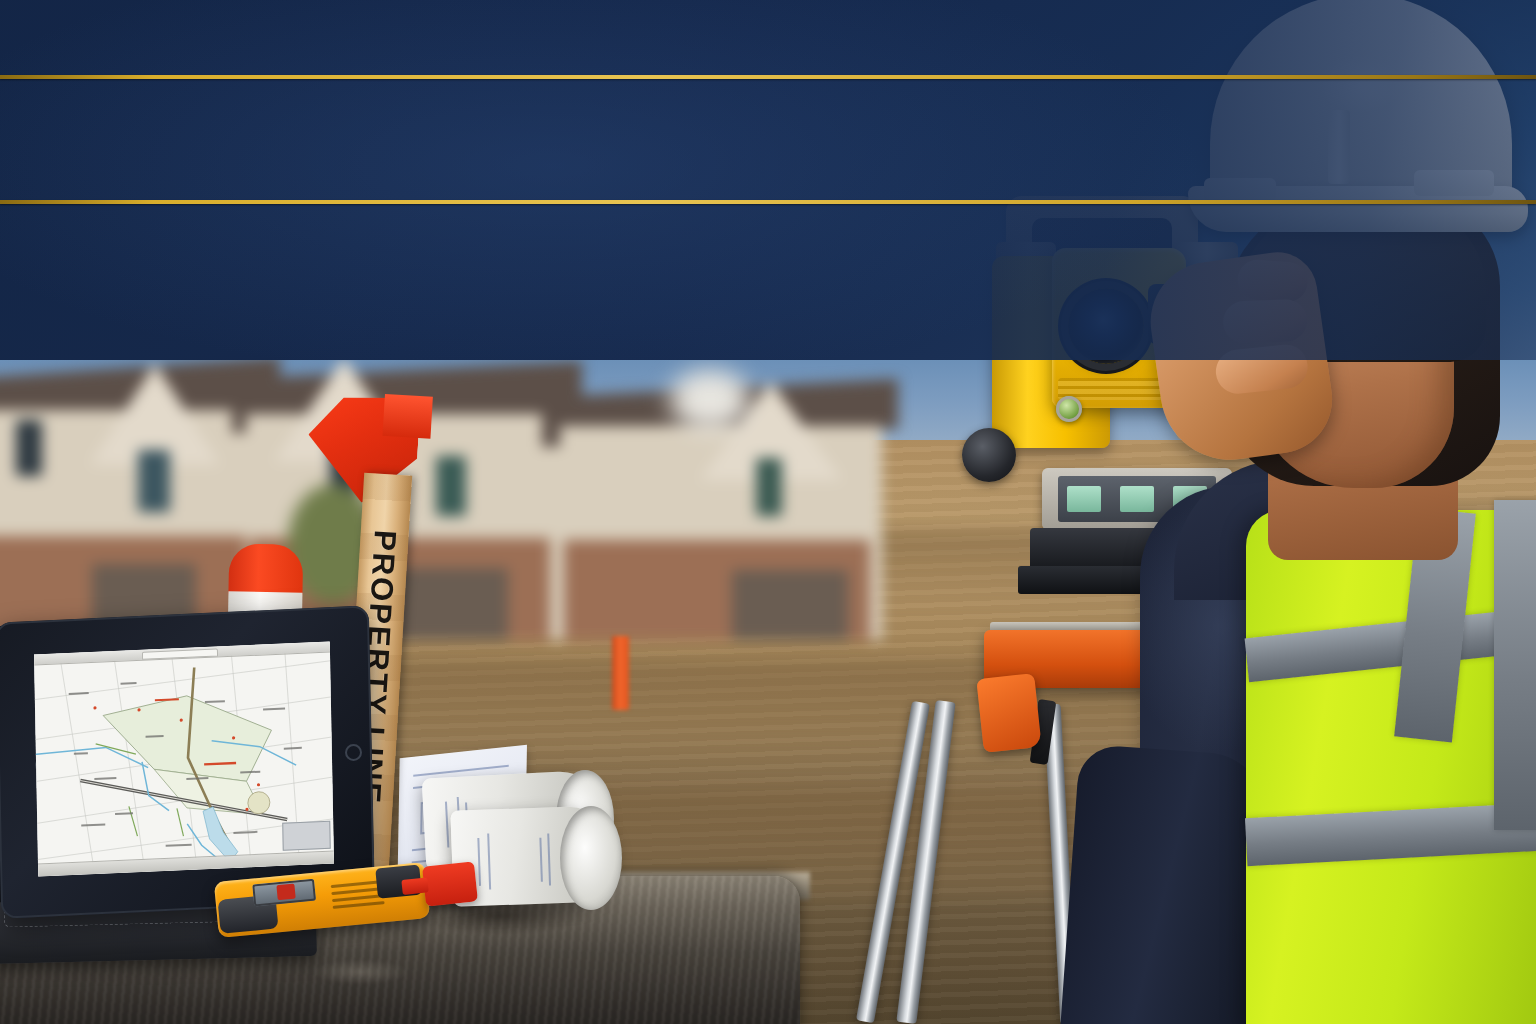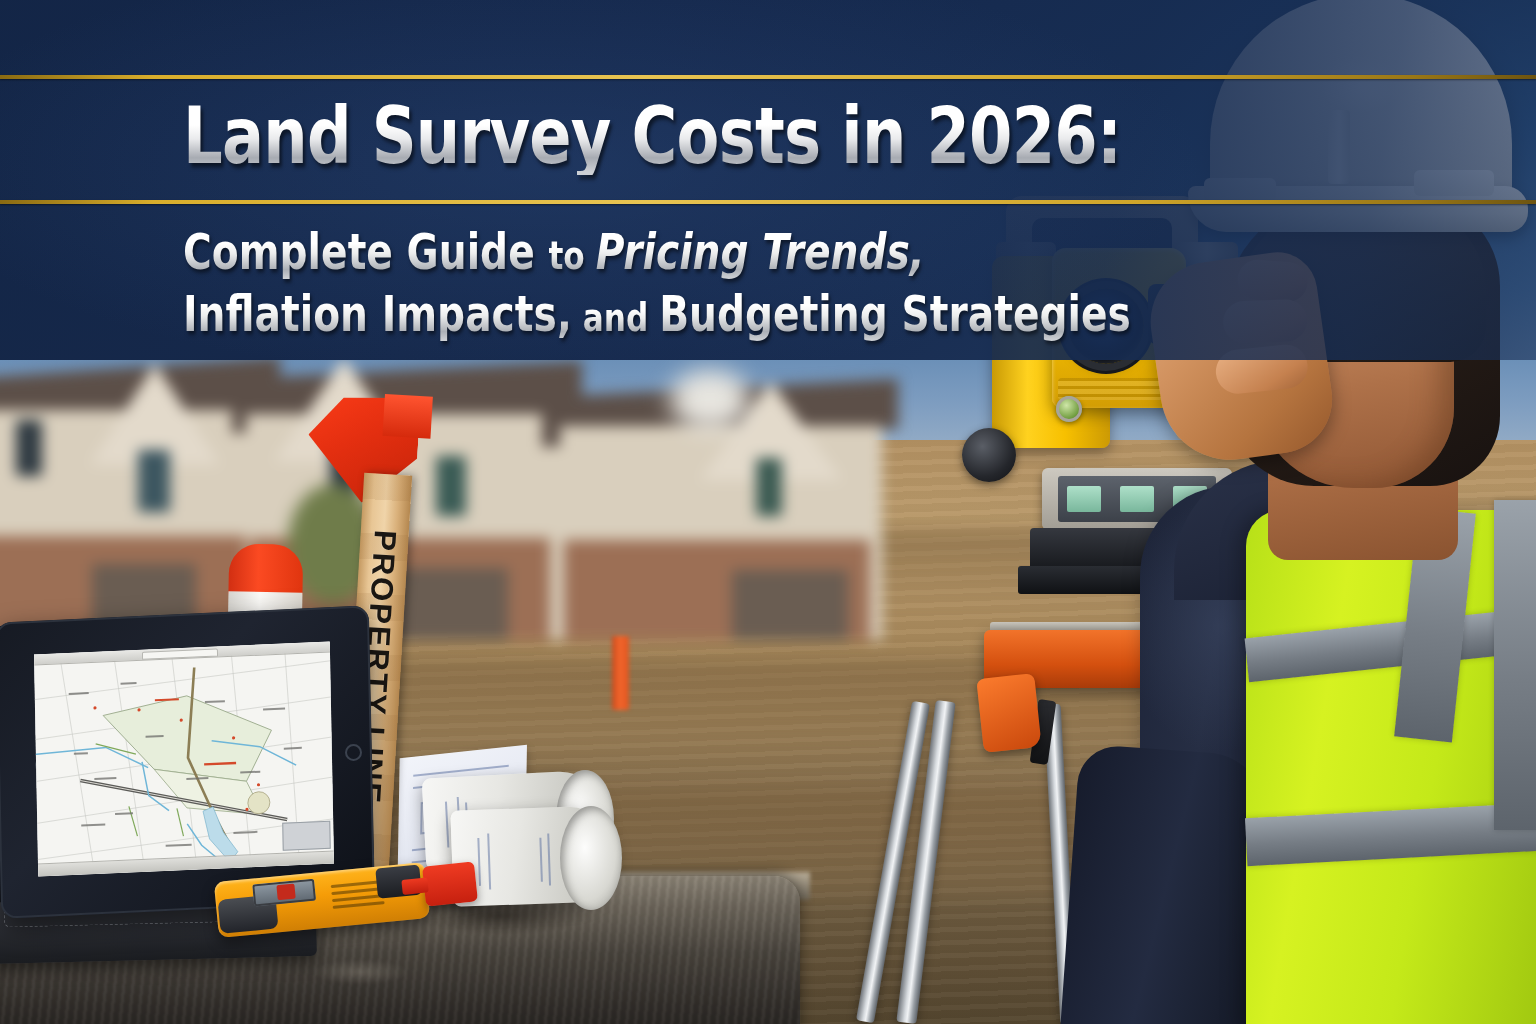--- a/index.html
+++ b/index.html
@@ -743,21 +743,14 @@
         <div class="finger" style="left:72px;top:46px;width:84px;height:42px;transform:rotate(6deg)"></div>
         <div class="finger" style="left:58px;top:92px;width:92px;height:44px;transform:rotate(2deg)"></div>
       </div>
     </div>
   </div>
 
   <div class="banner"></div>
   <div class="rule top"></div>
   <div class="rule bottom"></div>
 
-  <div class="title-wrap">
-    <div class="h1">Land Survey Costs in 2026:</div>
-
-    <div class="h2"><span class="gt">Complete Guide </span><span class="gt sm">to </span><span class="gt it">Pricing Trends,</span></div>
-
-    <div class="h3"><span class="gt">Inflation Impacts,</span><span class="gt sm"> and </span><span class="gt">Budgeting Strategies</span></div>
-  </div>
 
 </div>
 
 </body></html>

